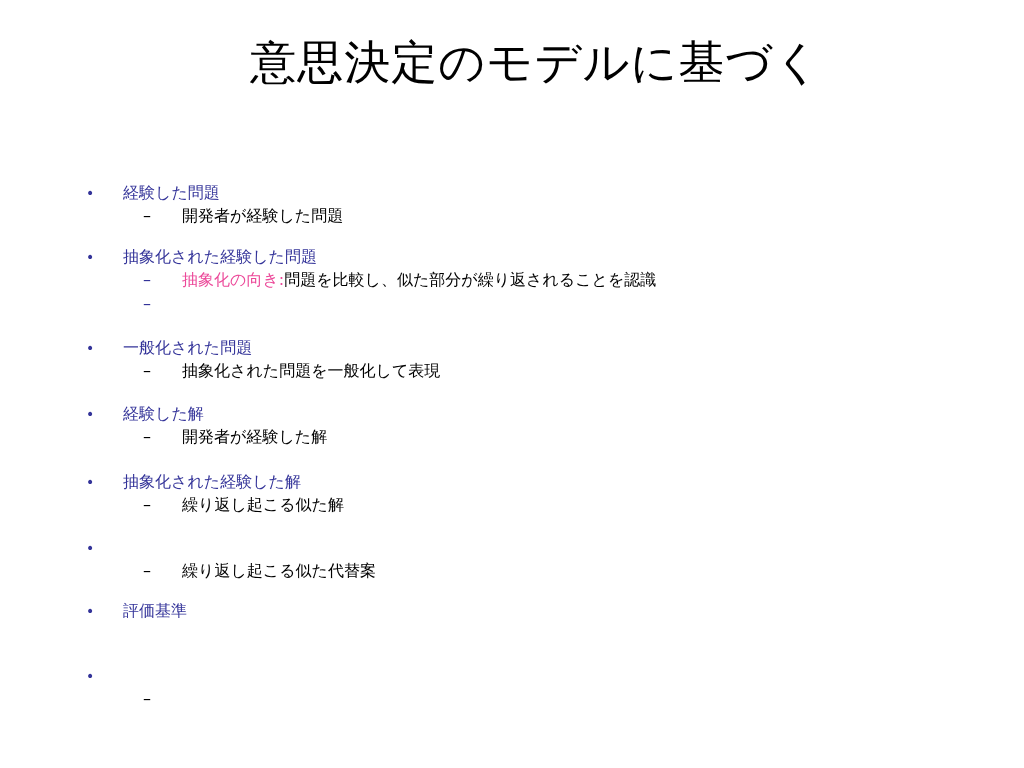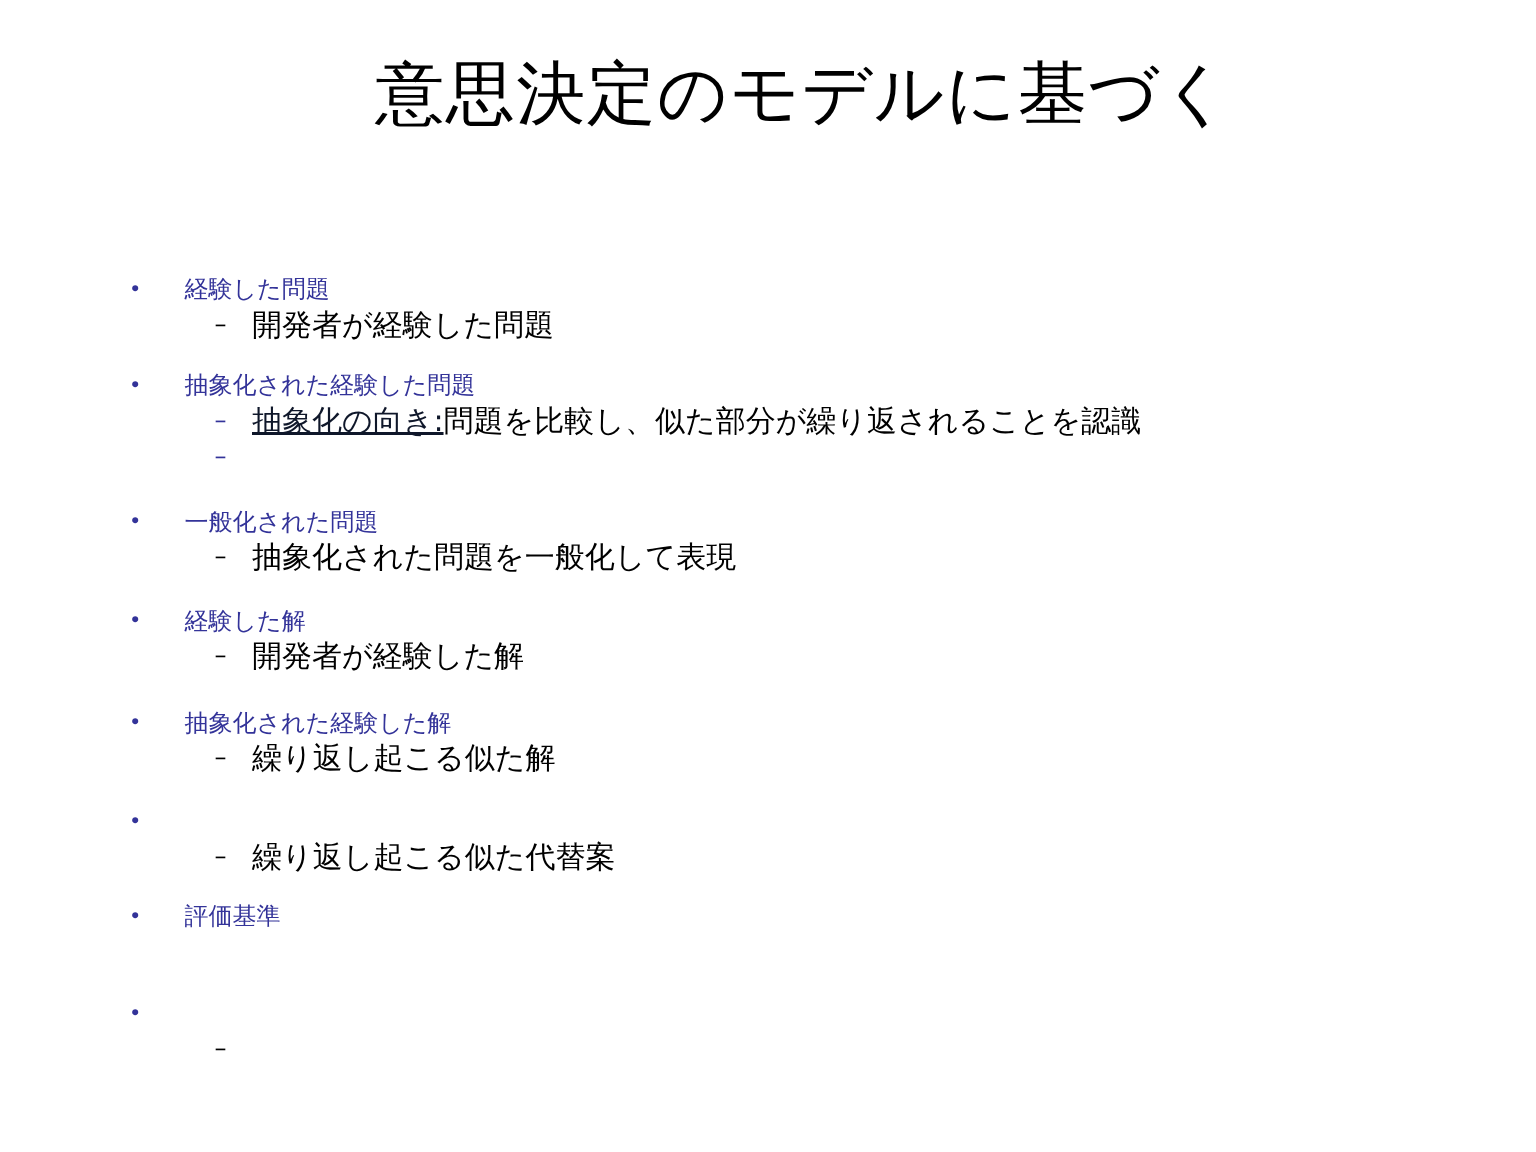--- a/index.html
+++ b/index.html
@@ -63,28 +63,28 @@
     position: absolute;
     left: 119px;
     top: 0;
     font-size: 16px;
     line-height: 24px;
   }
   .sub-dash.black { color: #000000; }
   .sub-dash.blue  { color: #333399; }
   .sub-text {
     position: absolute;
-    left: 144px;
+    left: 158px;
     top: 0;
-    font-size: 20px;
+    font-size: 16px;
     line-height: 24px;
     color: #000000;
     white-space: nowrap;
   }
-  .sub-lead { color: #0f172a; text-decoration: underline; }
+  .sub-lead { color: #ec4899; }
   
   .g1 { top: 181px; }
   .g2 { top: 245px; }
   .g3 { top: 336px; }
   .g4 { top: 402px; }
   .g5 { top: 470px; }
   .g6 { top: 536px; }
   .g7 { top: 599px; }
   .g8 { top: 664px; }
 </style>

